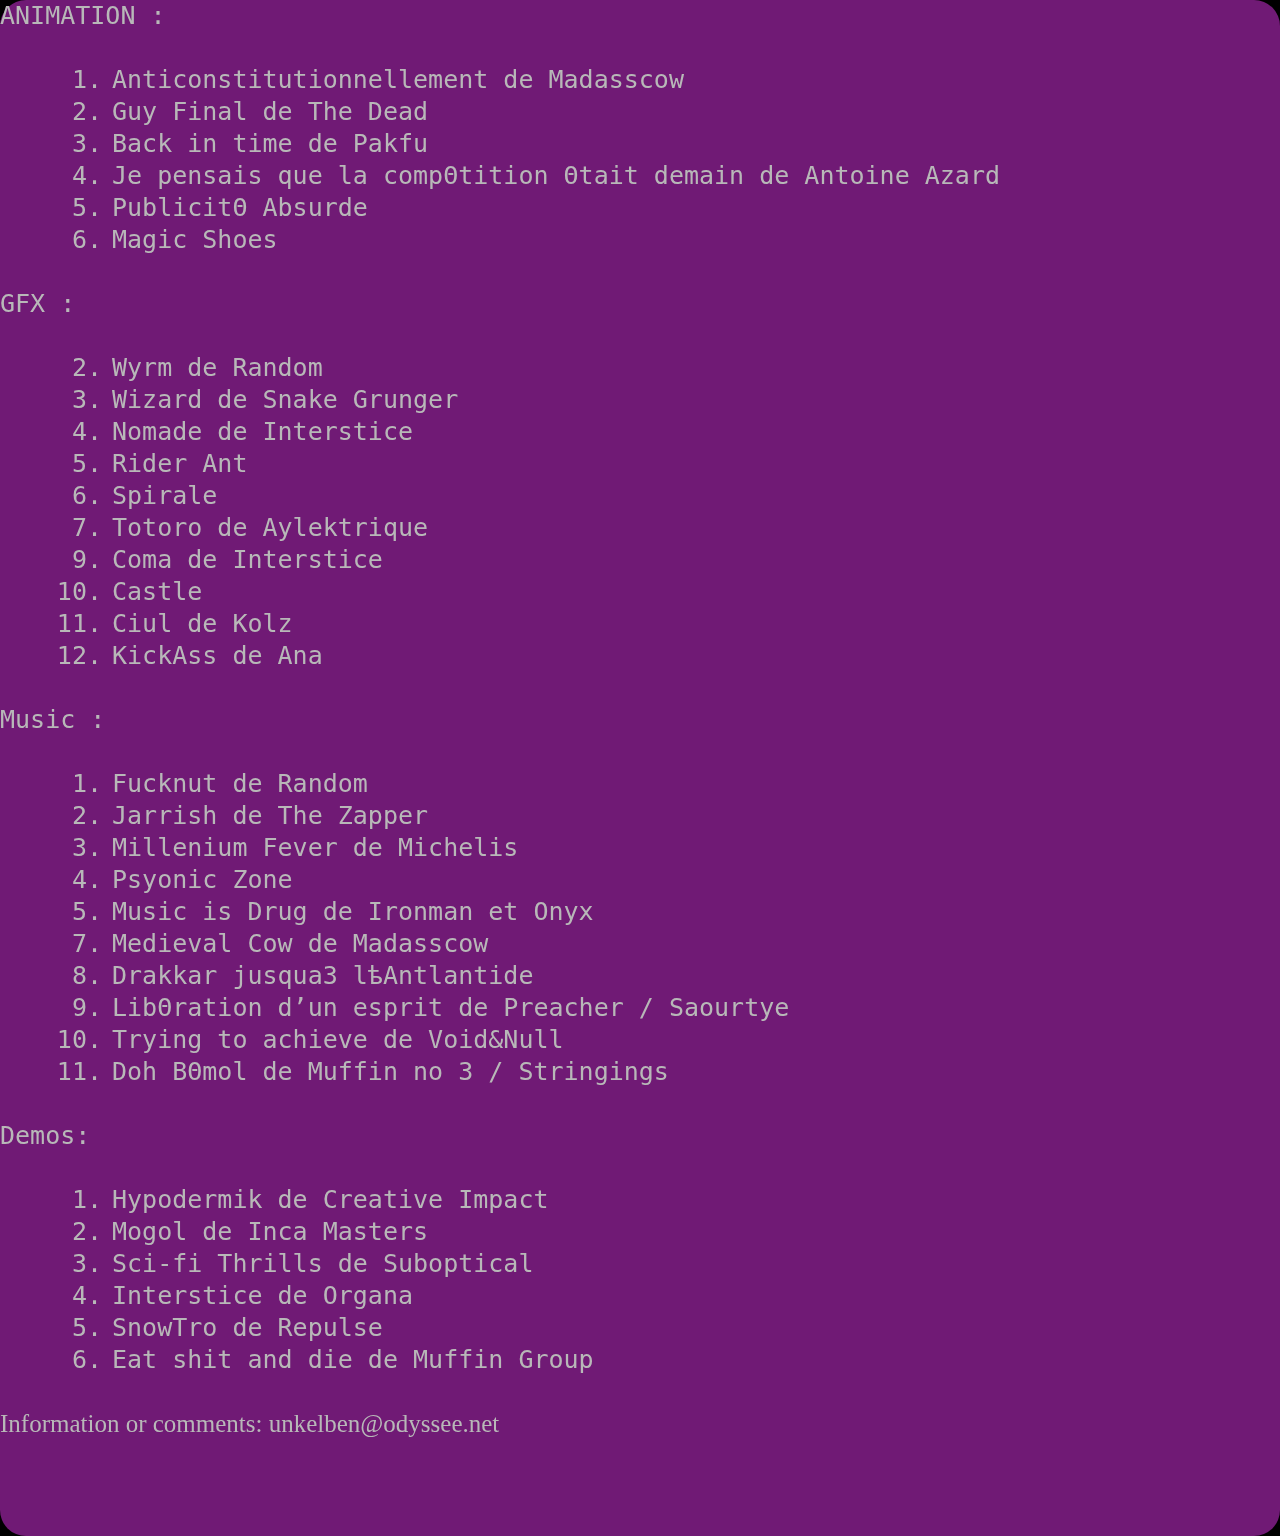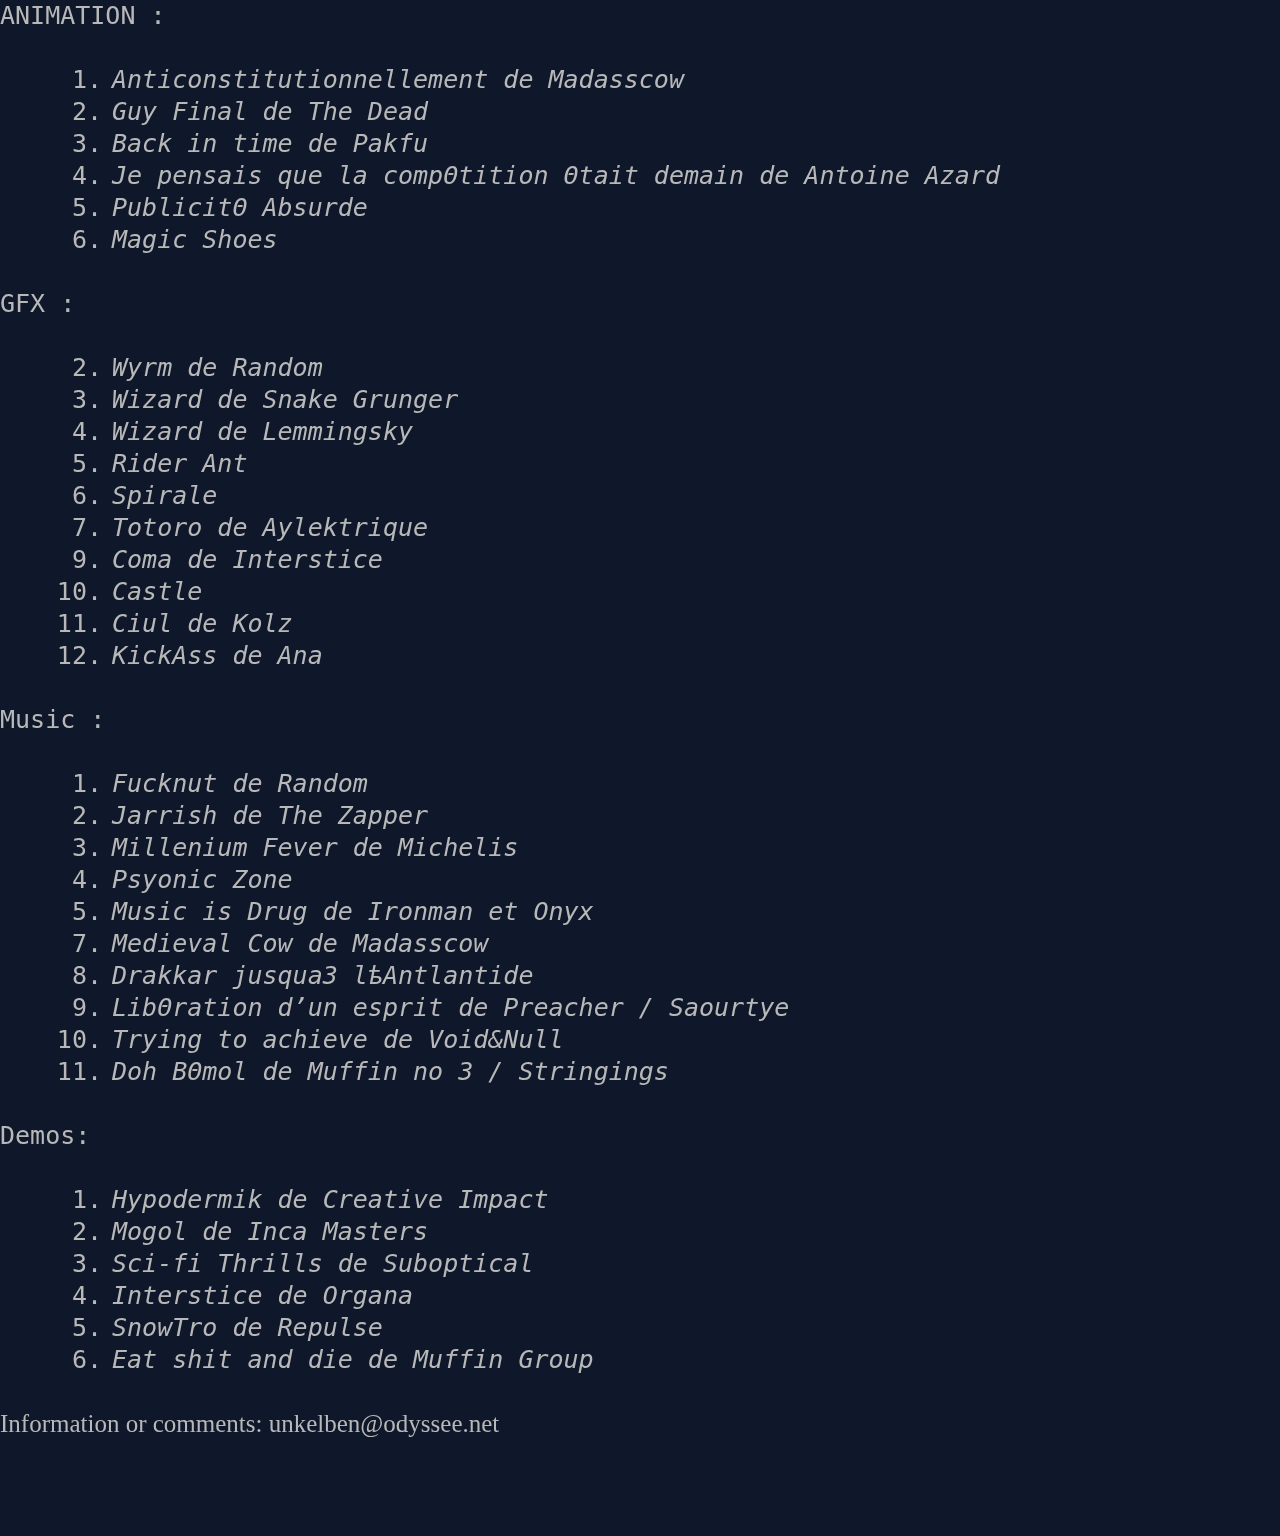--- a/index.html
+++ b/index.html
@@ -10,27 +10,28 @@
   body {
     width: 1280px;
     height: 1536px;
     overflow: hidden;
     font-family: "DejaVu Sans Mono", "Liberation Mono", monospace;
   }
   .screen {
     position: relative;
     width: 1280px;
     height: 1536px;
-    background: #0f172a;
+    background: #701a75;
     color: #b0b0b0;
     font-size: 25px;
     line-height: 32px;
     letter-spacing: 0px;
     padding: 0;
     box-sizing: border-box;
+    border-radius: 26px;
   }
   .section {
     margin: 0;
   }
   .section-title {
     color: #b8b8b8;
     white-space: pre;
     padding-left: 0px;
   }
   .blank {
@@ -47,21 +48,20 @@
   }
   .num {
     display: inline-block;
     width: 112px;
     text-align: right;
     padding-right: 10px;
     box-sizing: border-box;
   }
   .label {
     display: inline;
-    font-style: italic;
   }
   .footer {
     white-space: pre;
     color: #b8b8b8;
     font-family: Liberation Serif, serif;
   }
 </style>
 </head>
 <body>
 
@@ -81,21 +81,21 @@
   </div>
 
   <div class="blank"></div>
 
   <div class="section">
     <div class="section-title">GFX :</div>
     <div class="blank"></div>
     <ul class="items">
       <li><span class="num">2.</span><span class="label">Wyrm de Random</span></li>
       <li><span class="num">3.</span><span class="label">Wizard de Snake Grunger</span></li>
-      <li><span class="num">4.</span><span class="label">Wizard de Lemmingsky</span></li>
+      <li><span class="num">4.</span><span class="label">Nomade de Interstice</span></li>
       <li><span class="num">5.</span><span class="label">Rider Ant</span></li>
       <li><span class="num">6.</span><span class="label">Spirale</span></li>
       <li><span class="num">7.</span><span class="label">Totoro de Aylektrique</span></li>
       <li><span class="num">9.</span><span class="label">Coma de Interstice</span></li>
       <li><span class="num">10.</span><span class="label">Castle</span></li>
       <li><span class="num">11.</span><span class="label">Ciul de Kolz</span></li>
       <li><span class="num">12.</span><span class="label">KickAss de Ana</span></li>
     </ul>
   </div>
 

